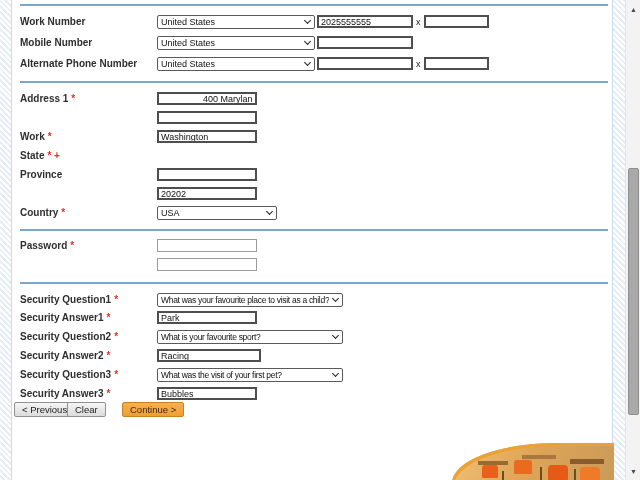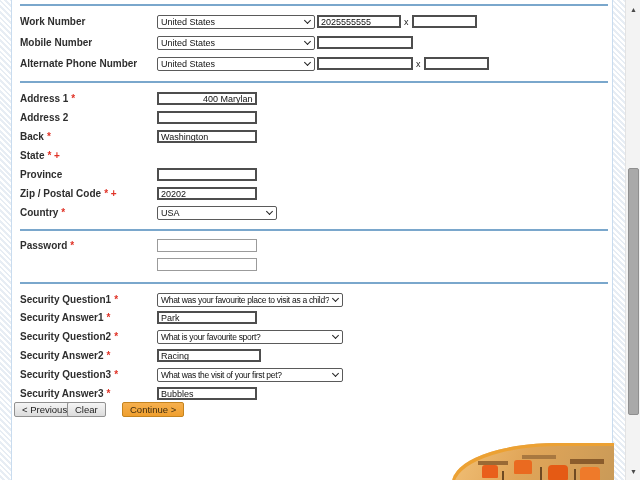--- a/index.html
+++ b/index.html
@@ -69,21 +69,21 @@
     <div class="divider" style="top:4px"></div>
 
     <div class="row" style="top:14px">
       <div class="lbl"><span>Work Number</span></div>
       <div class="ctrls">
         <div class="fselect" style="width:158px">
           <span class="sel-text">United States</span>
           <span class="chev"></span>
         </div>
         <span style="width:2px"></span>
-        <input class="ti" style="width: 84px;" value="2025555555">
+        <input class="ti" style="width: 96px;" value="2025555555">
         <span class="xsep">x</span>
         <input class="ti" style="width: 65px;" value="">
       </div>
     </div>
 
     <div class="row" style="top:35px">
       <div class="lbl"><span>Mobile Number</span></div>
       <div class="ctrls">
         <div class="fselect" style="width:158px">
           <span class="sel-text">United States</span>
@@ -111,46 +111,44 @@
     <div class="divider" style="top:81px"></div>
 
     <div class="row" style="top:91px">
       <div class="lbl"><span>Address 1</span><span class="req">*</span></div>
       <div class="ctrls">
           <input class="ti" style="width: 100px; padding-left: 44px;" value="400 Maryland Ave Sw">
         </div>
     </div>
 
     <div class="row" style="top:110px">
-      <div class="lbl"><span>Address 2</span></div>
       <div class="ctrls">
           <input class="ti" style="width: 100px;" value="">
         </div>
     </div>
 
     <div class="row" style="top:129px">
-      <div class="lbl"><span>Back</span><span class="req">*</span></div>
+      <div class="lbl"><span>Work</span><span class="req">*</span></div>
       <div class="ctrls">
           <input class="ti" style="width: 100px;" value="Washington">
         </div>
     </div>
 
     <div class="row" style="top:148px">
       <div class="lbl"><span>State</span><span class="req">* +</span></div>
     </div>
 
     <div class="row" style="top:167px">
       <div class="lbl"><span>Province</span></div>
       <div class="ctrls">
           <input class="ti" style="width: 100px;" value="">
         </div>
     </div>
 
     <div class="row" style="top:186px">
-      <div class="lbl"><span>Zip / Postal Code</span><span class="req">* +</span></div>
       <div class="ctrls">
           <input class="ti" style="width: 100px;" value="20202">
         </div>
     </div>
 
     <div class="row" style="top:205px">
       <div class="lbl"><span>Country</span><span class="req">*</span></div>
       <div class="ctrls">
         <div class="fselect" style="width:120px">
           <span class="sel-text">USA</span>

